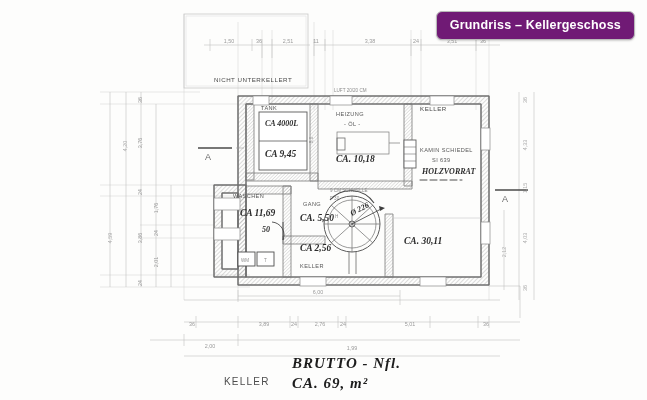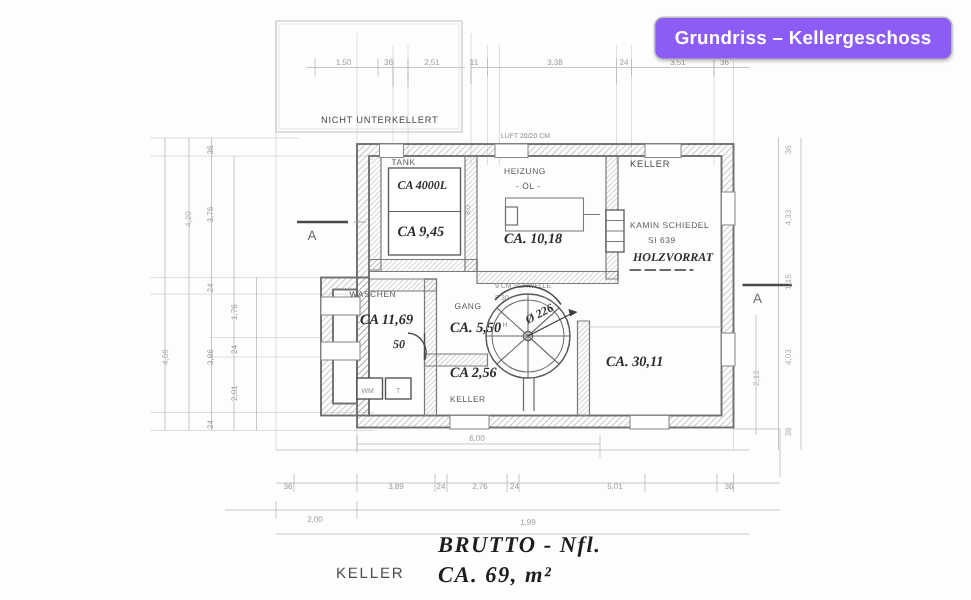--- a/index.html
+++ b/index.html
@@ -5,21 +5,21 @@
   html,body{margin:0;padding:0;background:#fff;}
   body{width:647px;height:400px;overflow:hidden;
        font-family:"Liberation Sans",sans-serif;
        background:#fdfdfc;position:relative;}
   #stage{position:absolute;left:0;top:0;width:647px;height:400px;}
   svg#plan{position:absolute;left:0;top:0;width:647px;height:400px;}
 
   
   #badge{
     position:absolute; right:12px; top:11px;
-    background:#8b5cf6;
+    background:#701a75;
     border:1px solid #b9b9b9;
     border-radius:6px;
     color:#ffffff;
     font-size:12.5px;
     font-weight:bold;
     letter-spacing:.2px;
     padding:6px 13px 7px 13px;
     box-shadow:0 1px 2px rgba(0,0,0,.18);
     white-space:nowrap;
     font-family:"Liberation Sans",sans-serif;

